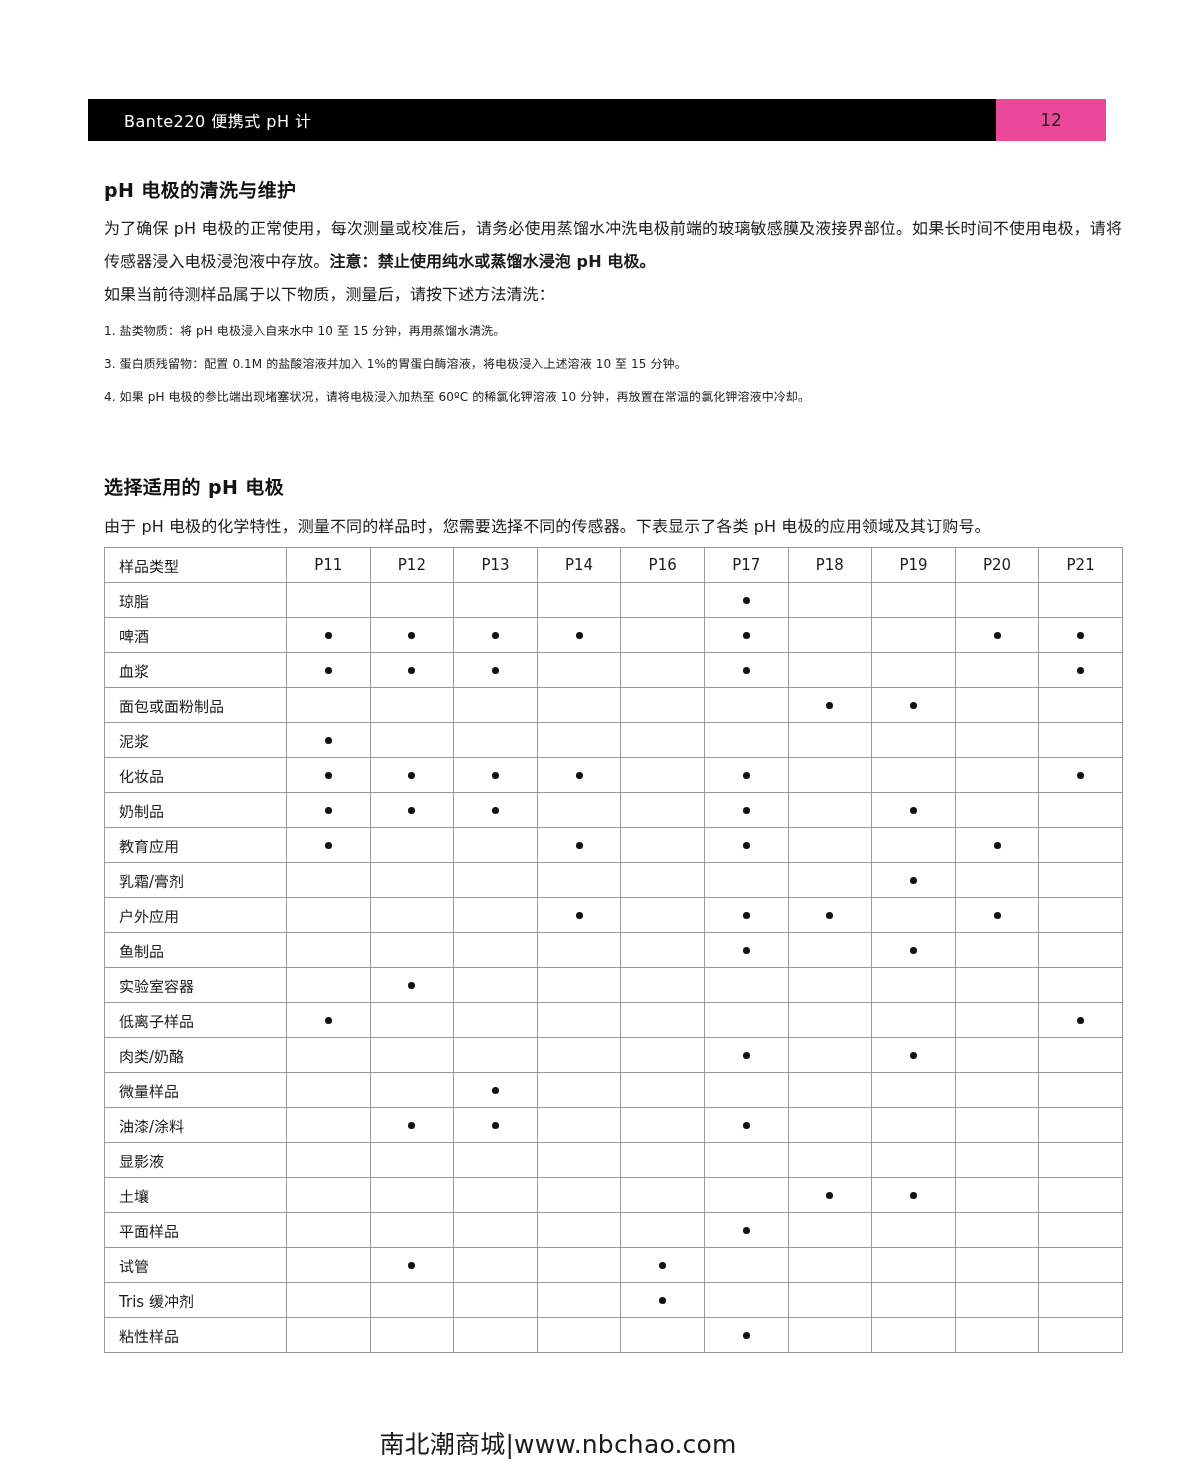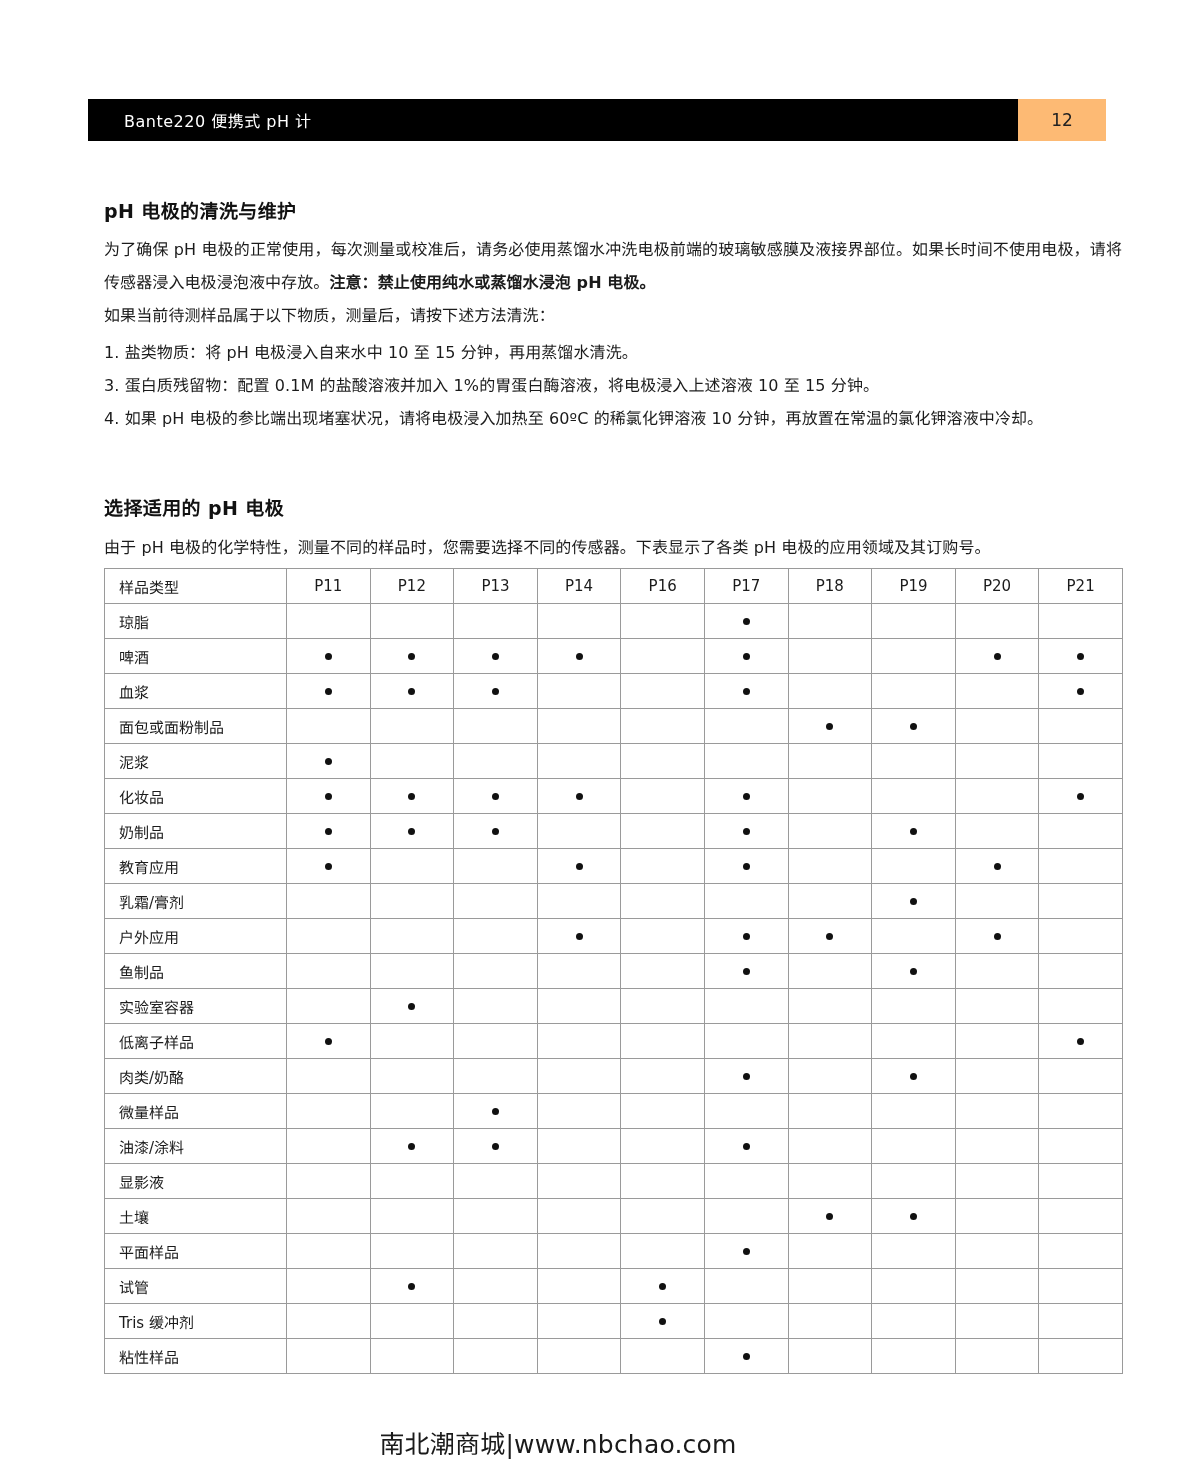--- a/index.html
+++ b/index.html
@@ -43,34 +43,34 @@
     box-sizing: border-box;
   }
   .header-title {
     color: #ffffff;
     font-size: 16px;
     letter-spacing: 0.5px;
     font-weight: 400;
     white-space: nowrap;
   }
   .header-page {
-    width: 88px;
-    background: #fdba74;
+    width: 110px;
+    background: #ec4899;
     display: flex;
     align-items: center;
     justify-content: center;
     color: #222222;
     font-size: 17px;
   }
 
   
   .content {
     position: absolute;
     left: 92px;
-    top: 196px;
+    top: 175px;
     width: 1018px;
     padding-left: 12px;
   }
 
   h2.section-title {
     font-size: 19px;
     font-weight: 700;
     margin: 0 0 10px 0;
     letter-spacing: 0.4px;
     color: #121212;
@@ -92,21 +92,21 @@
 
   .list-intro {
     margin-top: 26px;
   }
   ol.clean-list {
     list-style: none;
     margin: 4px 0 0 0;
     padding: 0;
   }
   ol.clean-list li {
-    font-size: 16px;
+    font-size: 12px;
     line-height: 33px;
     color: #1b1b1b;
     letter-spacing: 0.1px;
     white-space: nowrap;
   }
 
   .table-intro { margin-bottom: 14px; }
 
   
   table.electrode-table {

